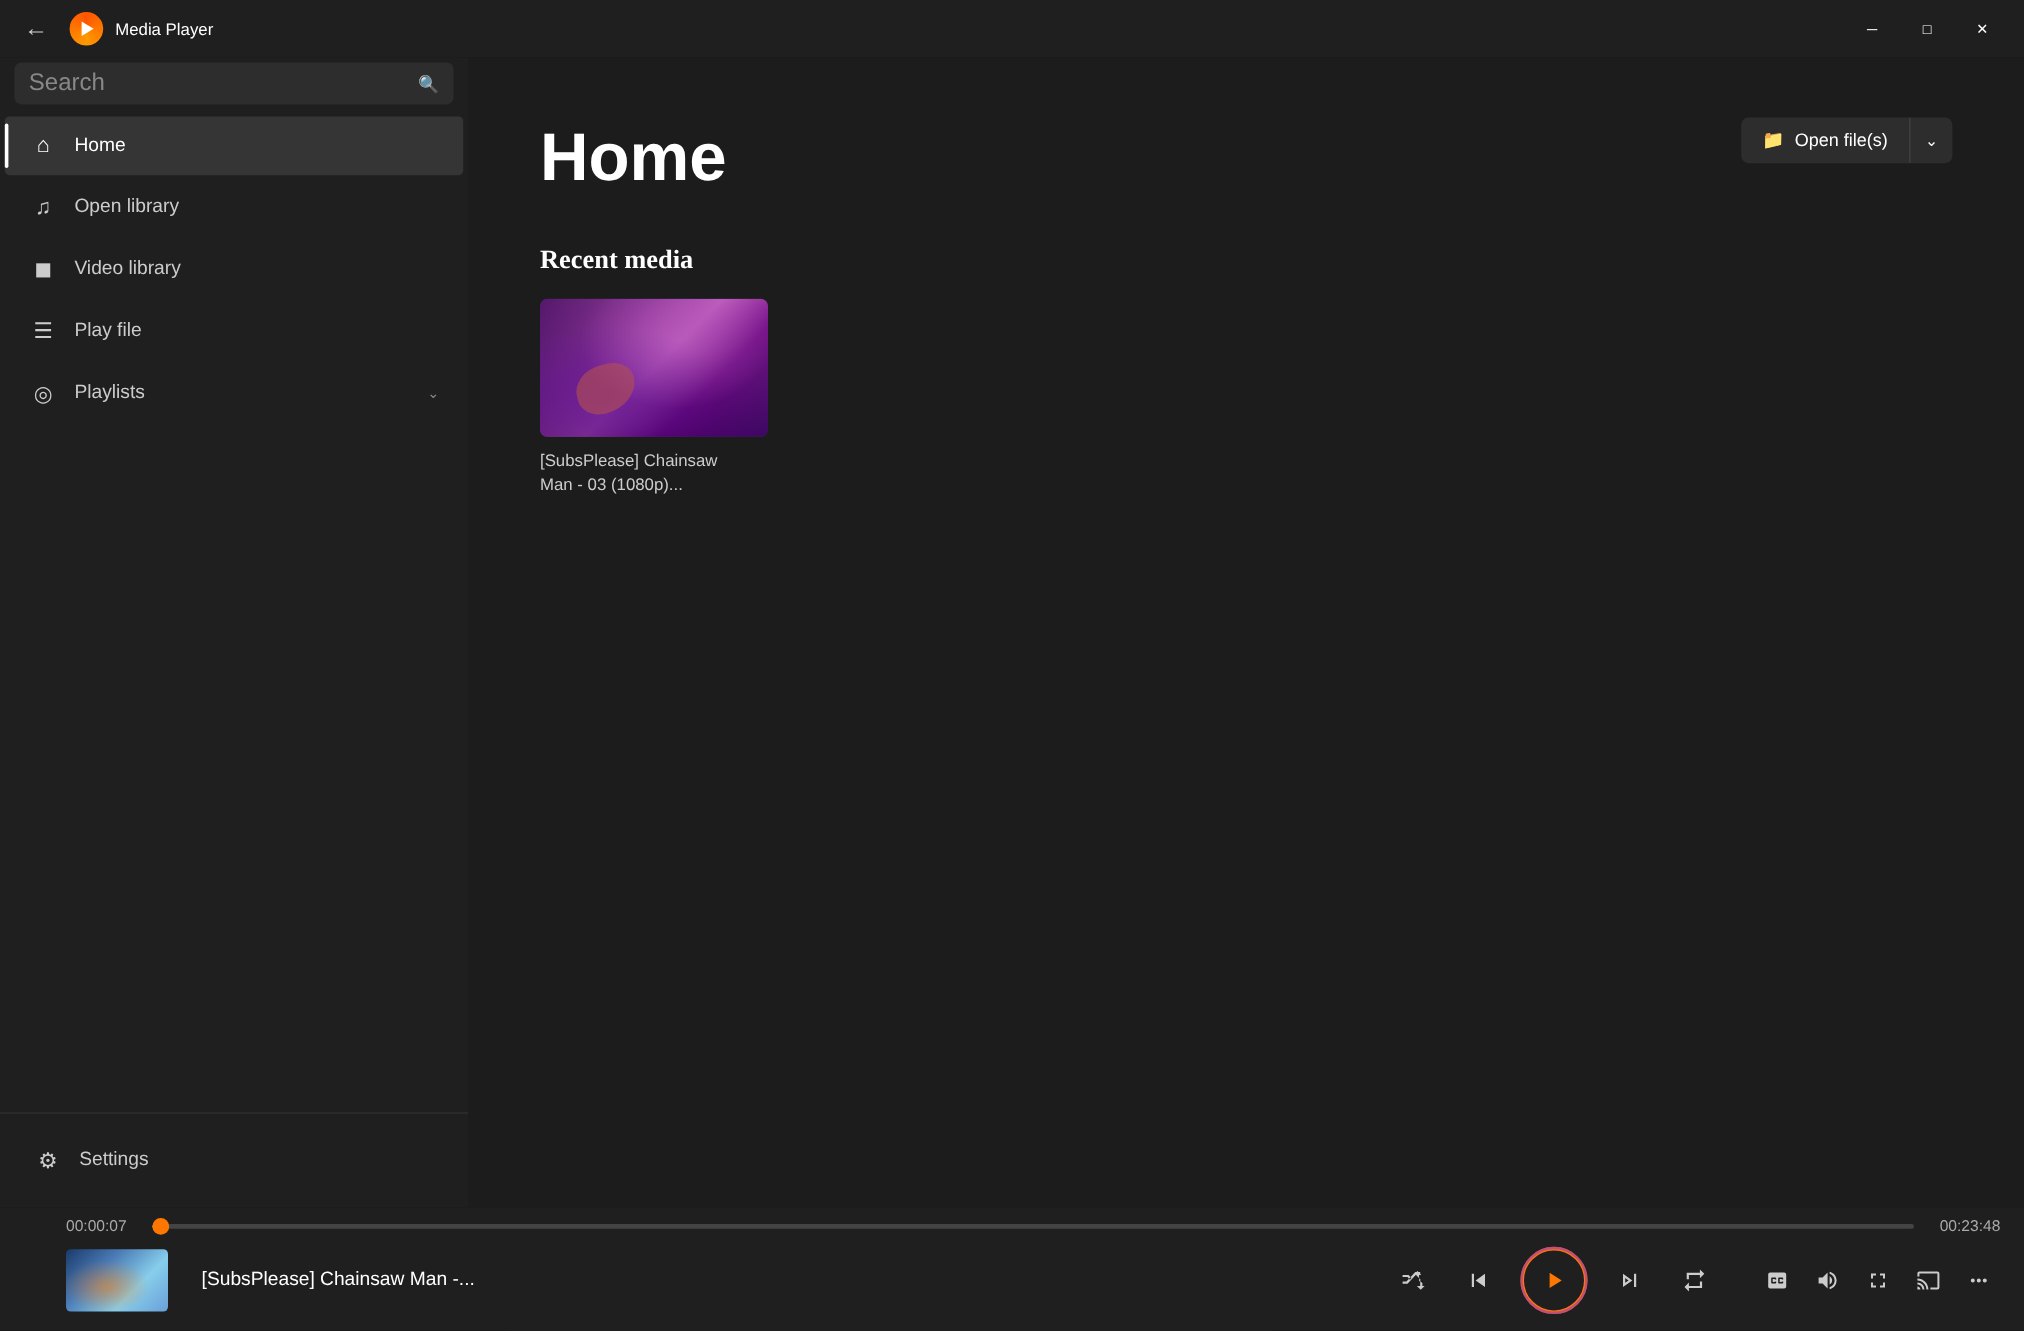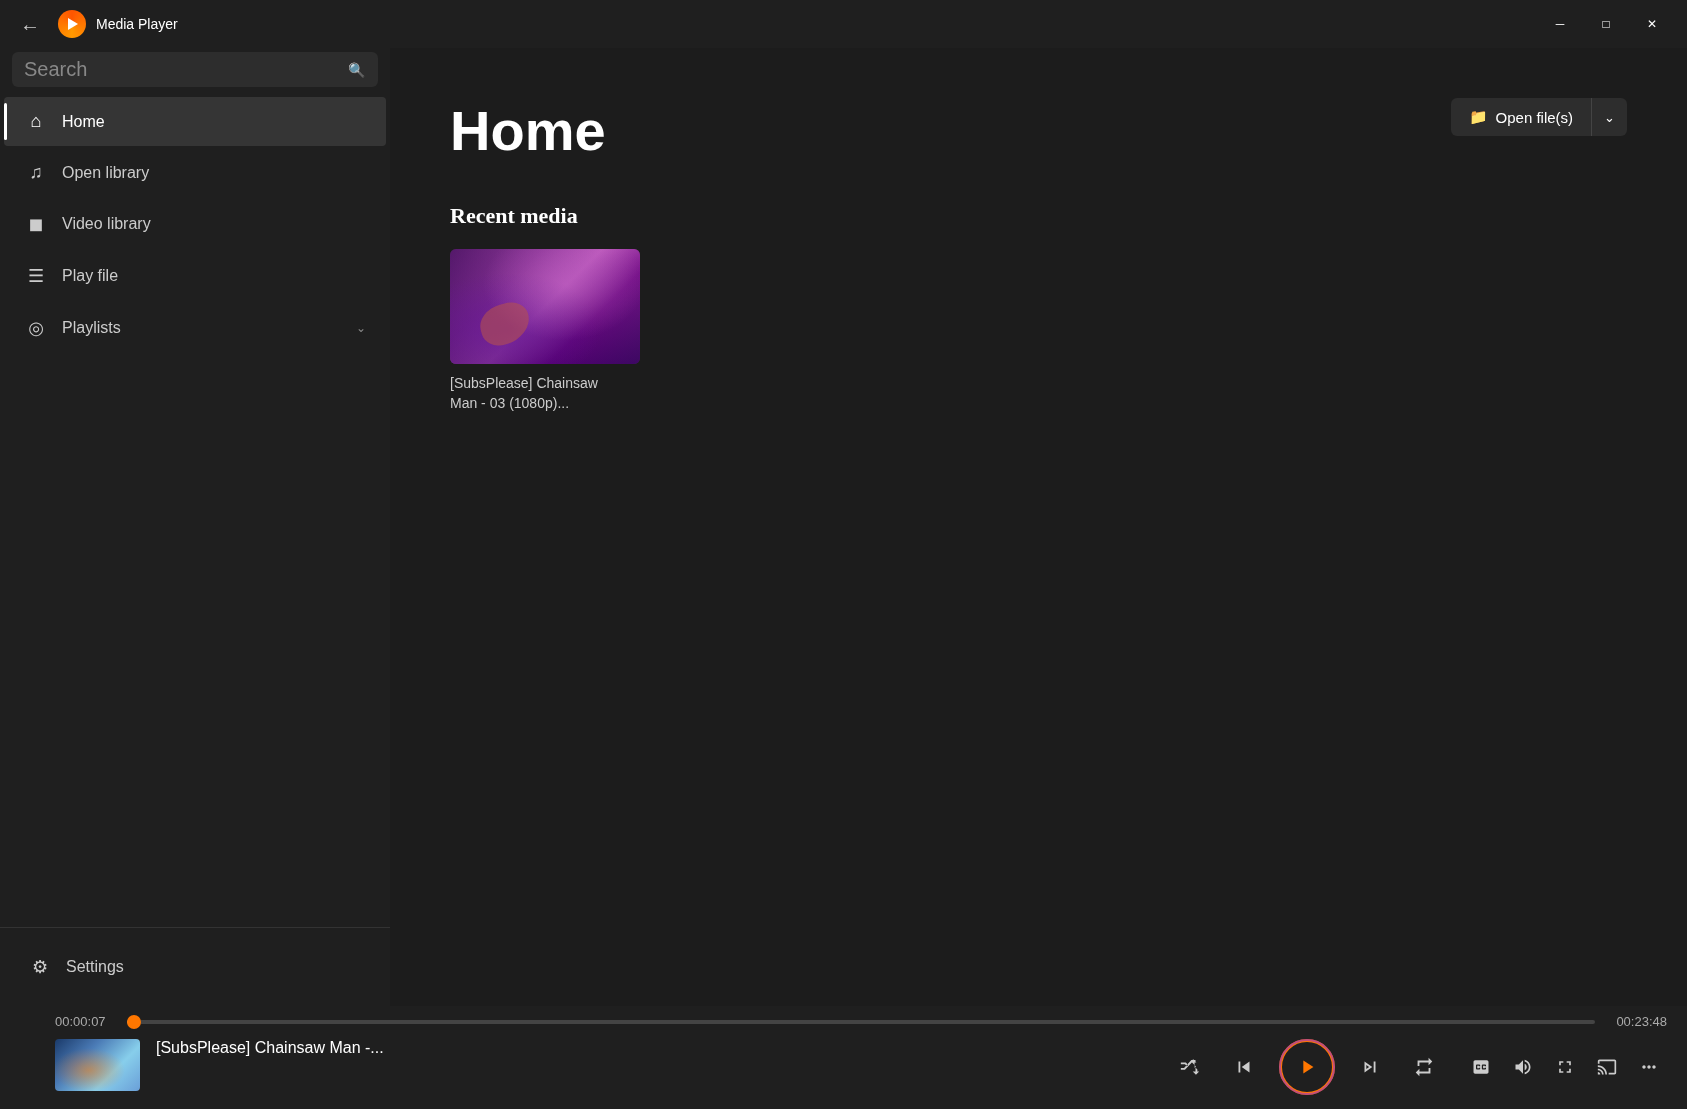--- a/index.html
+++ b/index.html
@@ -288,22 +288,23 @@
       background: #ff7700;
       border-radius: 50%;
       position: absolute;
       top: 50%;
       left: 0.49%;
       transform: translate(-50%, -50%);
     }
 
     .player-controls {
       display: flex;
+      align-items: center;
       padding: 10px 20px 14px 20px;
-      gap: 0;
+      gap: 12px;
     }
     .player-thumb {
       width: 85px;
       height: 52px;
       border-radius: 4px;
       overflow: hidden;
       flex-shrink: 0;
       background: linear-gradient(135deg, #1a3a6a, #4a7ab5, #87ceeb, #6a9fd8);
       position: relative;
       margin-right: 16px;

